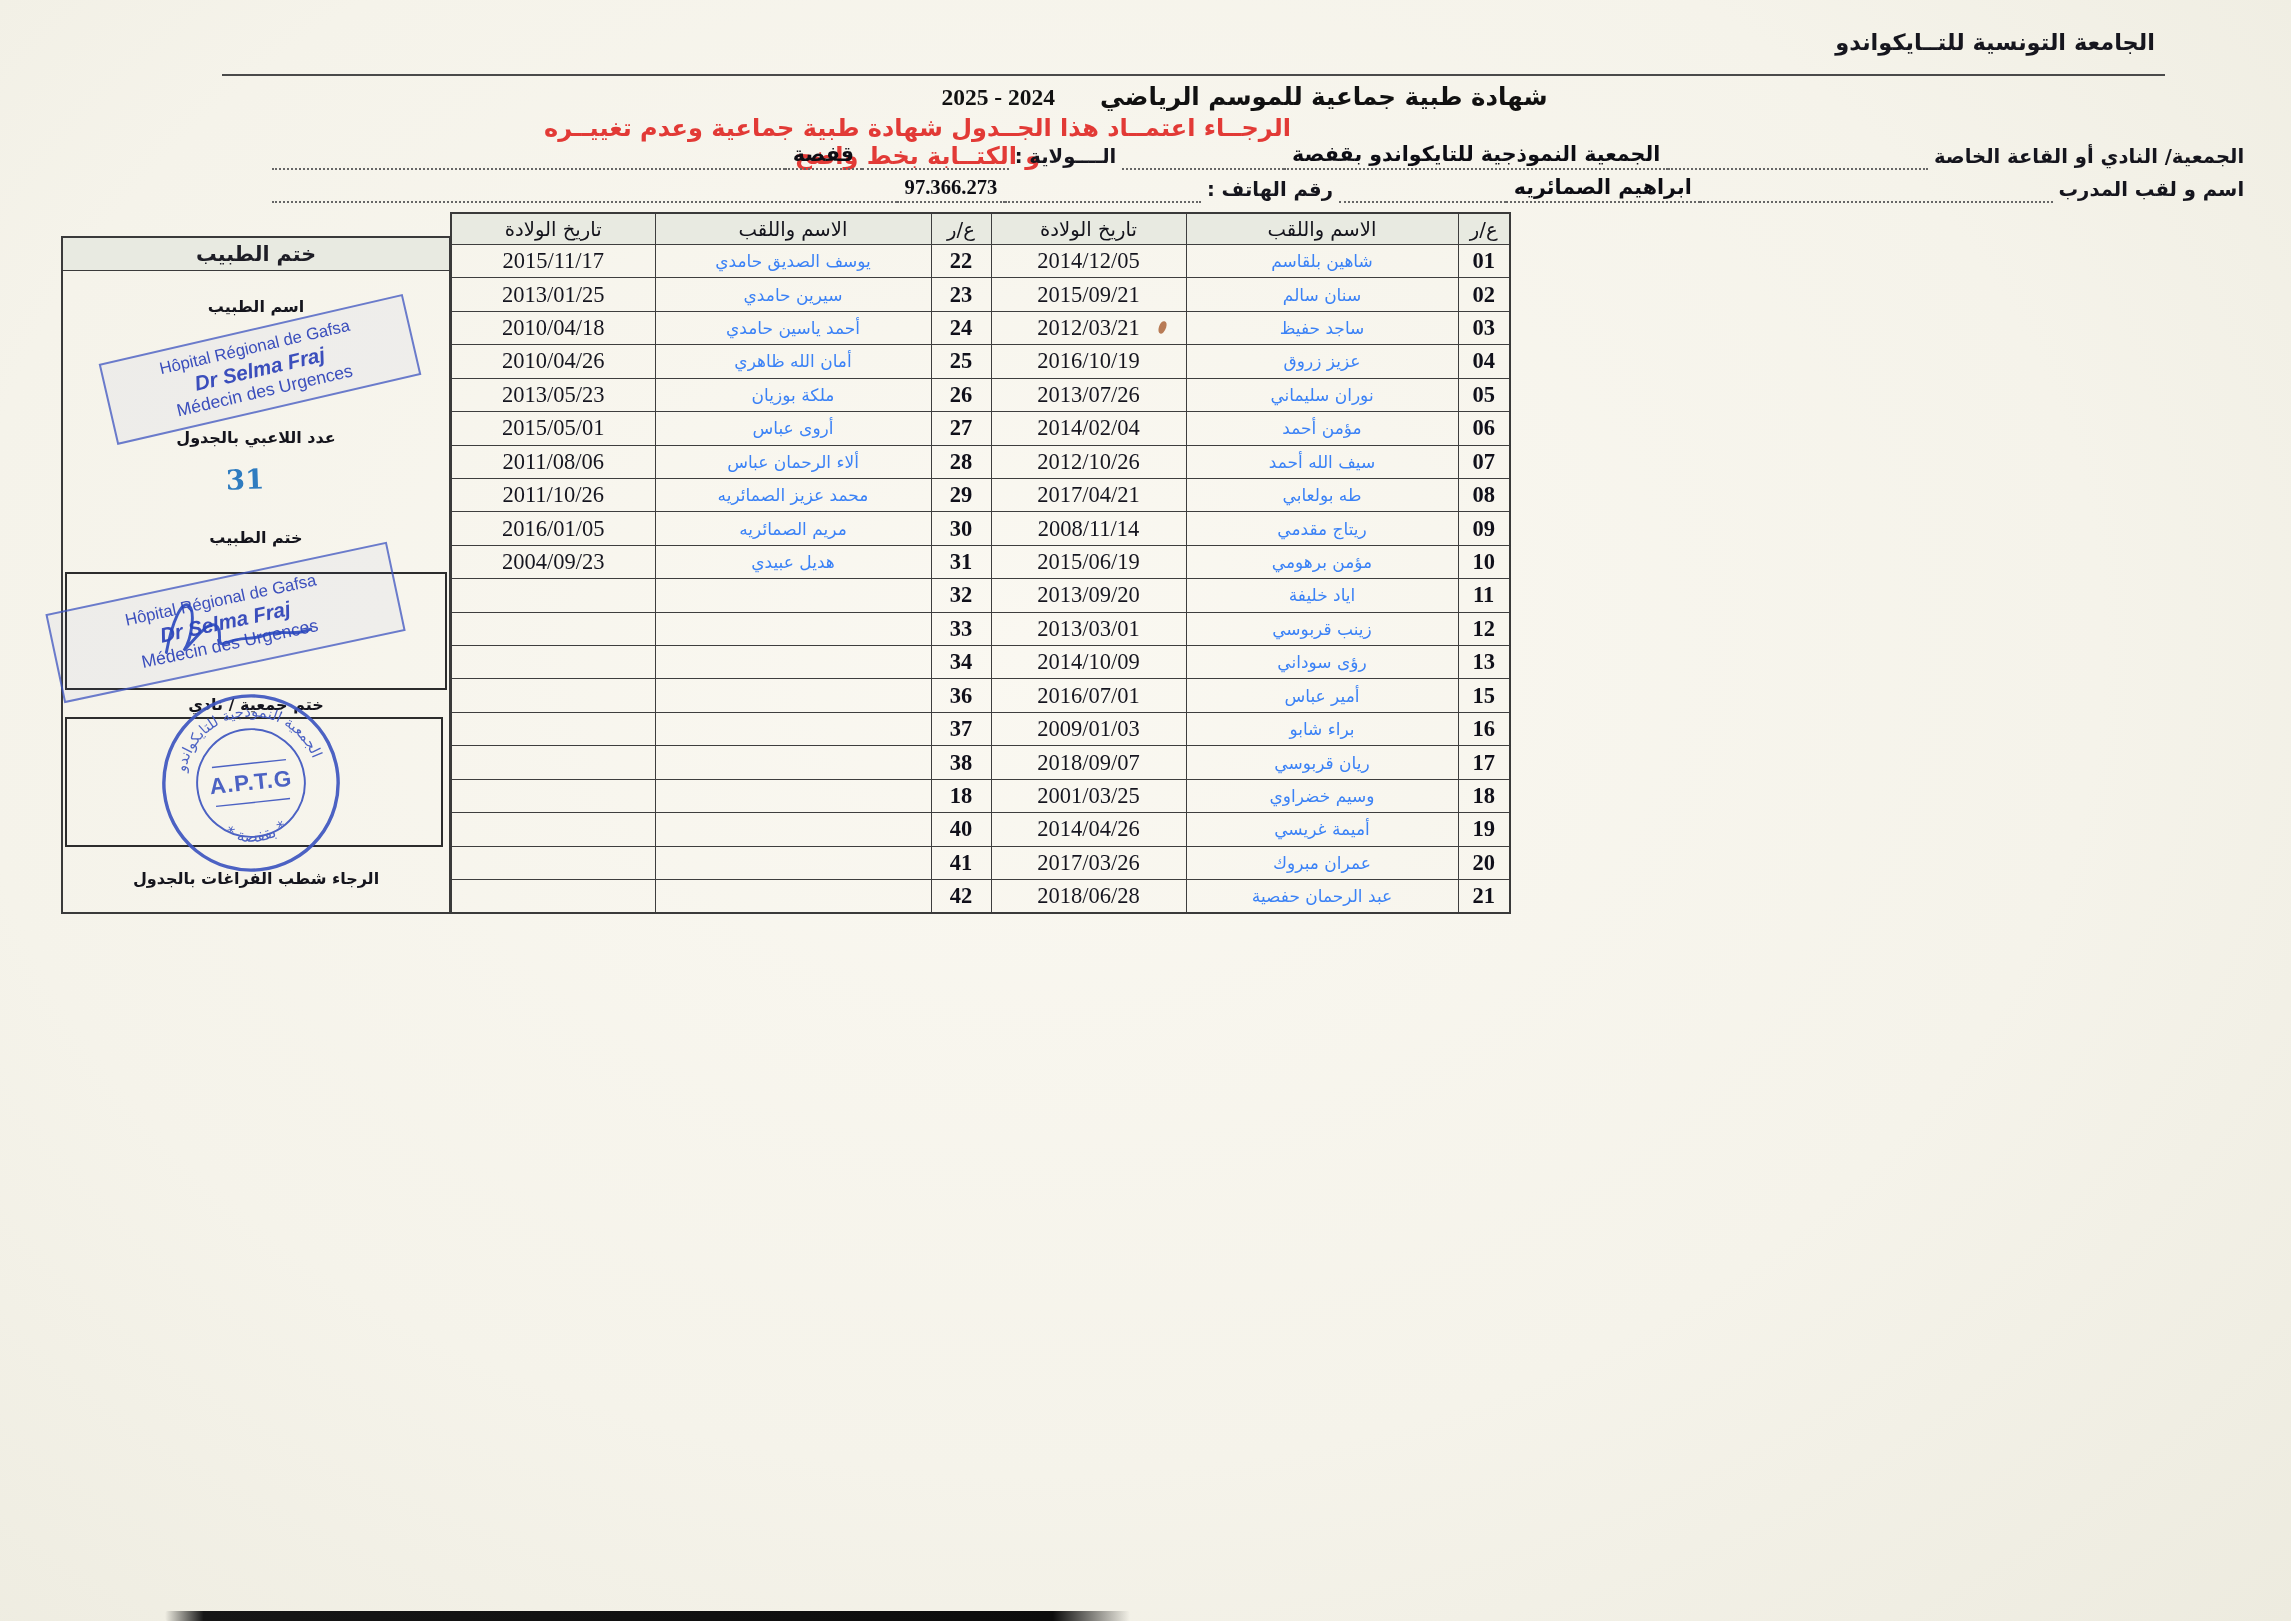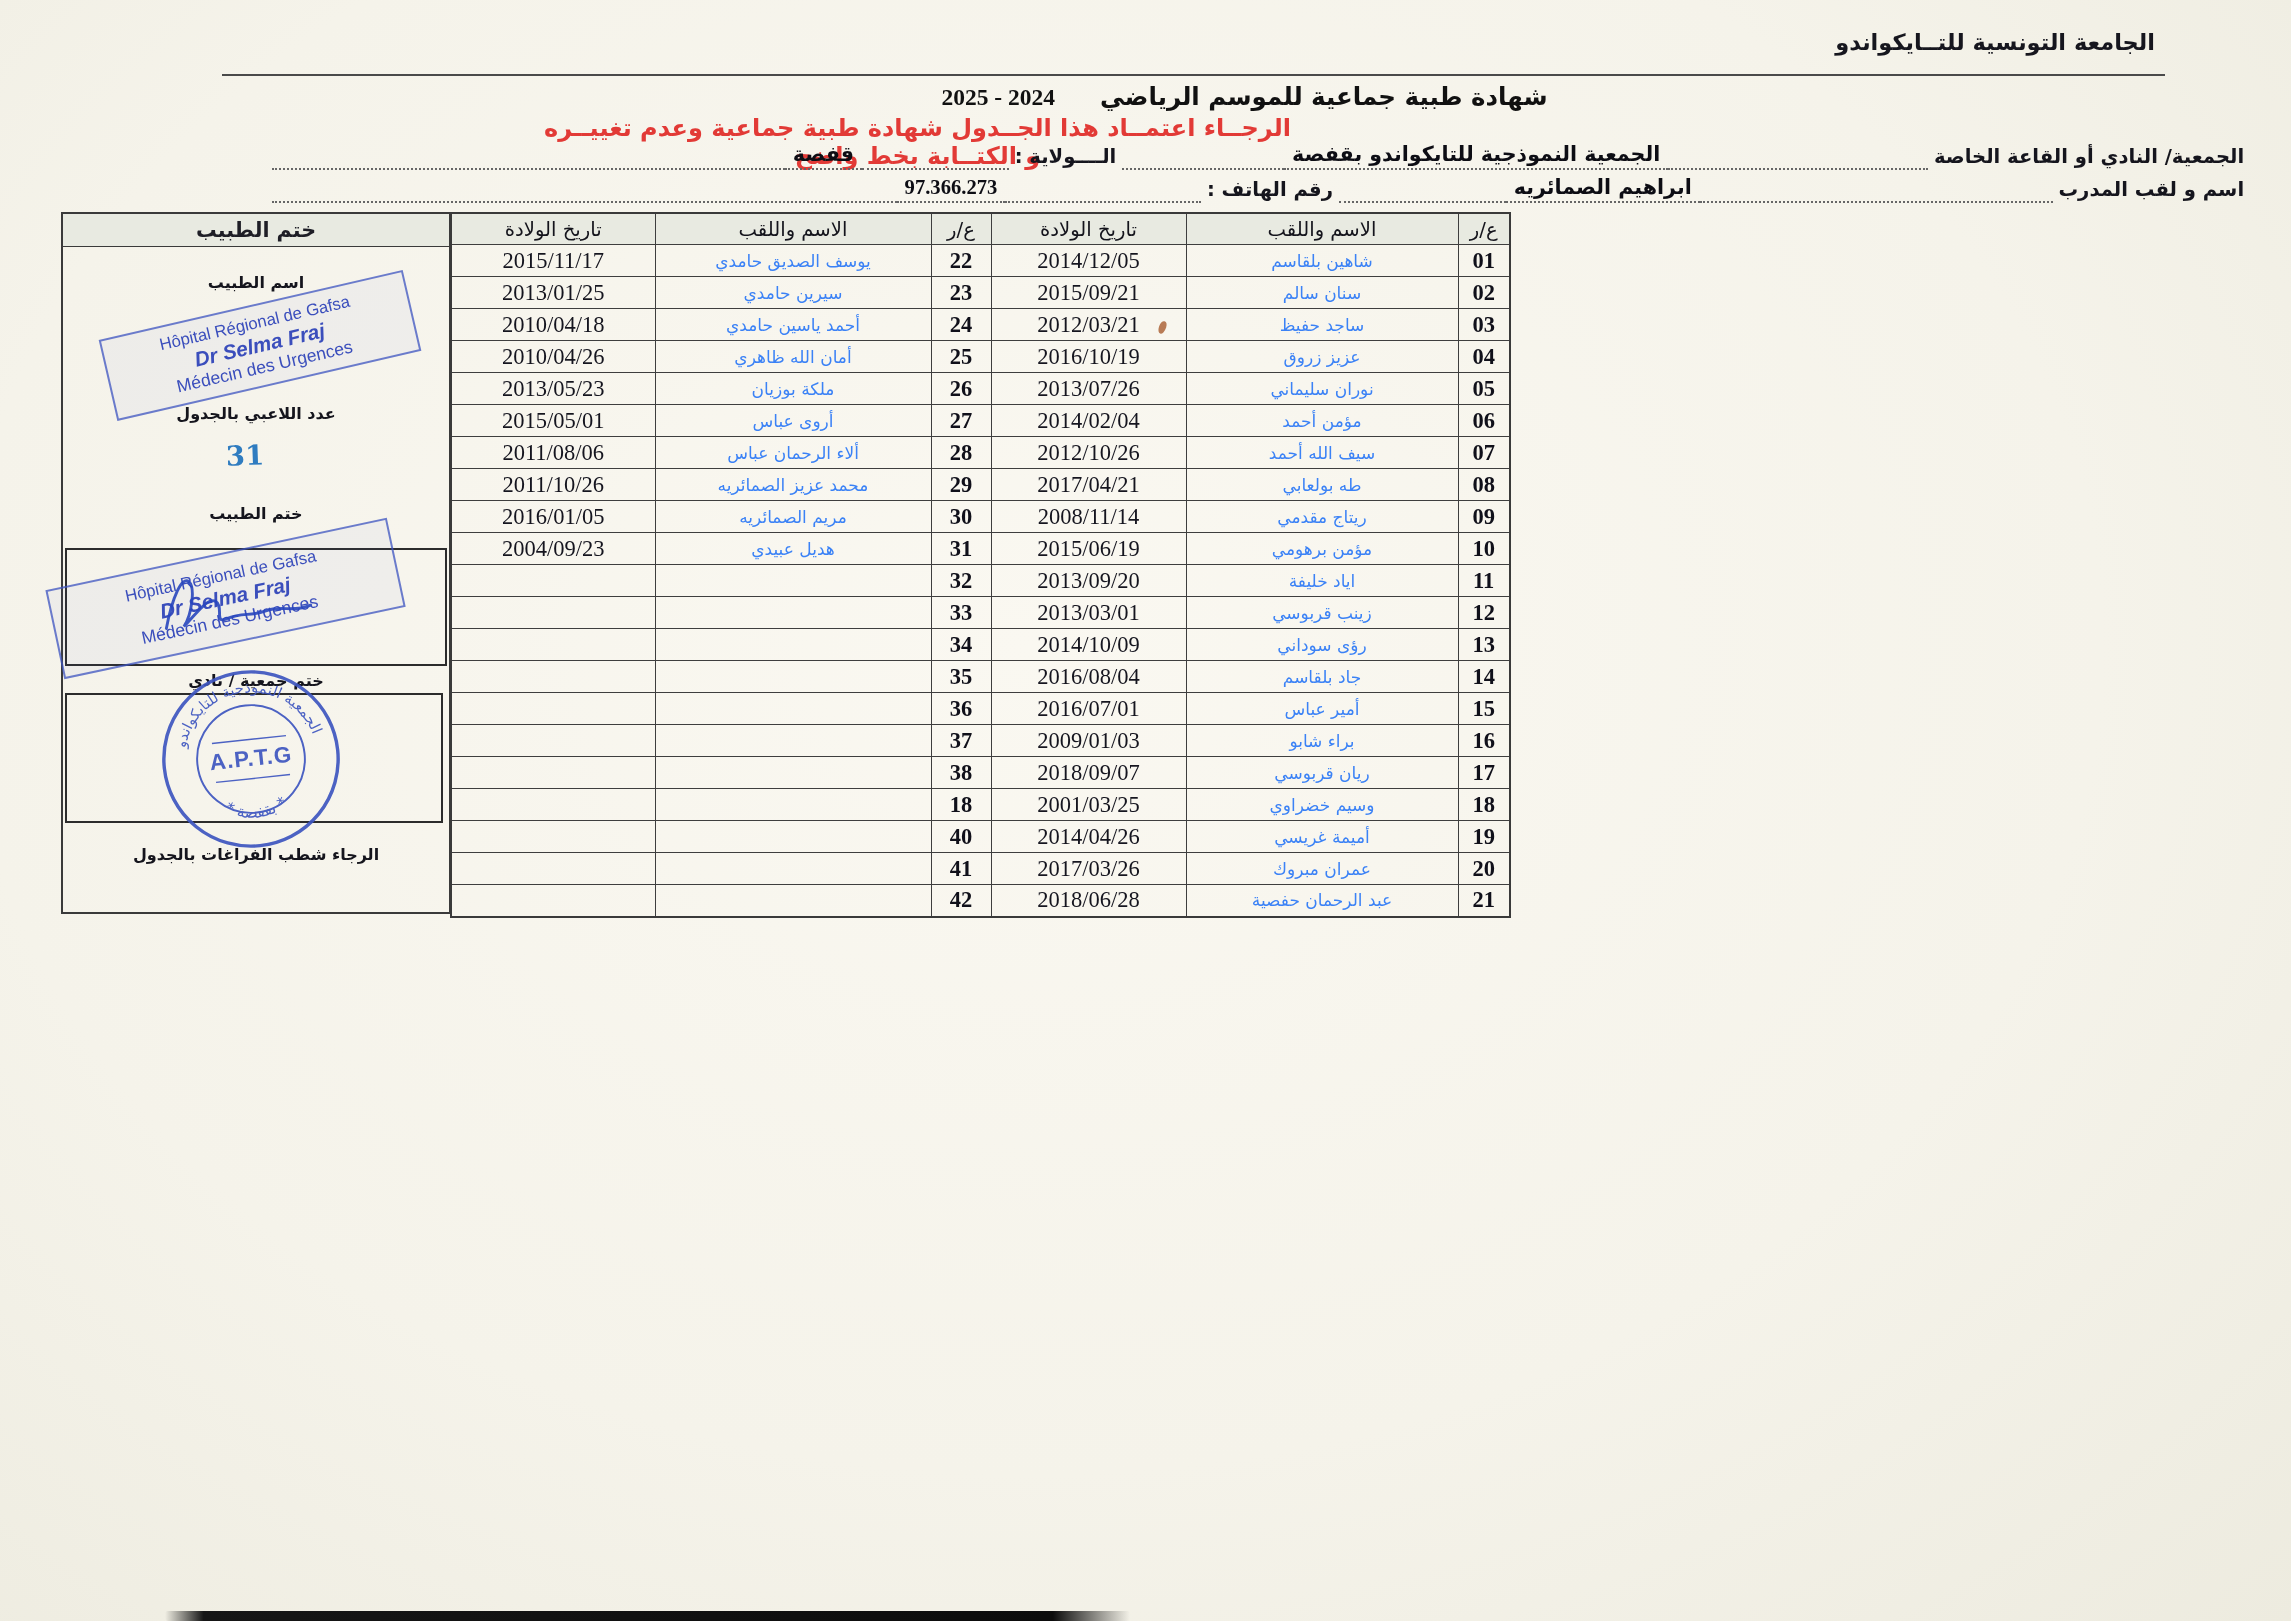--- a/index.html
+++ b/index.html
@@ -19,21 +19,21 @@
   
   .form-line{position:absolute;left:272px;width:1978px;height:29px;direction:rtl;display:flex;align-items:flex-end;font-size:19.6px;}
   .form-line .lbl{font-weight:700;white-space:nowrap;padding:0 5.9px 2px 5.9px;color:#15151d;}
   .form-line .val{font-weight:800;white-space:nowrap;padding:0 7.8px 2px 7.8px;border-bottom:2px dotted #666;color:#0d0d14;font-size:20.6px;}
   .form-line .dots{border-bottom:2px dotted #666;height:21.6px;}
   .fl1{top:141px;}
   .fl2{top:174px;}
   .num-ltr{direction:ltr;unicode-bidi:isolate;font-family:"Liberation Serif",serif;}
   
   .table-wrap{position:absolute;left:61px;top:212px;width:1450px;height:702px;display:flex;}
-  .stamp-col{width:390px;flex:0 0 390px;border:2px solid #3a3a3a;box-sizing:border-box;background:transparent;}
+  .stamp-col{width:390px;flex:0 0 390px;border:2px solid #3a3a3a;box-sizing:border-box;background:transparent;margin-top:24px;}
   .stamp-col-header{height:32px;line-height:32px;text-align:center;font-weight:bold;font-size:20.6px;background:#e8eae1;border-bottom:1px solid #3a3a3a;direction:rtl;}
   .stamp-col-body{position:relative;height:666px;}
   table.roster{width:1060px;border-collapse:collapse;table-layout:fixed;direction:ltr;margin-left:-1px;border:2px solid #3a3a3a;}
   table.roster th,table.roster td{border:1px solid #3e3e3e;padding:0 4.9px;vertical-align:middle;overflow:hidden;}
   table.roster thead th{height:30px;background:#e8eae1;font-size:19.6px;font-weight:normal;direction:rtl;color:#14141c;}
   table.roster tbody tr{height:32px;}
   td.c-name{font-size:17px;text-align:center;direction:rtl;color:#3b82f6;white-space:nowrap;}
   td.c-dob{font-family:"Liberation Serif",serif;font-size:22.5px;text-align:center;color:#15151f;direction:ltr;}
   td.c-num{font-family:"Liberation Serif",serif;font-size:22.5px;font-weight:bold;text-align:center;color:#10101a;}
   
@@ -274,28 +274,20 @@
 
         <tr>
           <td class="c-dob"></td>
           <td class="c-name"></td>
           <td class="c-num">34</td>
           <td class="c-dob">2014/10/09</td>
           <td class="c-name">رؤى  سوداني</td>
           <td class="c-num">13</td>
         </tr>
 
-        <tr>
-          <td class="c-dob"></td>
-          <td class="c-name"></td>
-          <td class="c-num">35</td>
-          <td class="c-dob">2016/08/04</td>
-          <td class="c-name">جاد بلقاسم</td>
-          <td class="c-num">14</td>
-        </tr>
 
         <tr>
           <td class="c-dob"></td>
           <td class="c-name"></td>
           <td class="c-num">36</td>
           <td class="c-dob">2016/07/01</td>
           <td class="c-name">أمير عباس</td>
           <td class="c-num">15</td>
         </tr>
 

